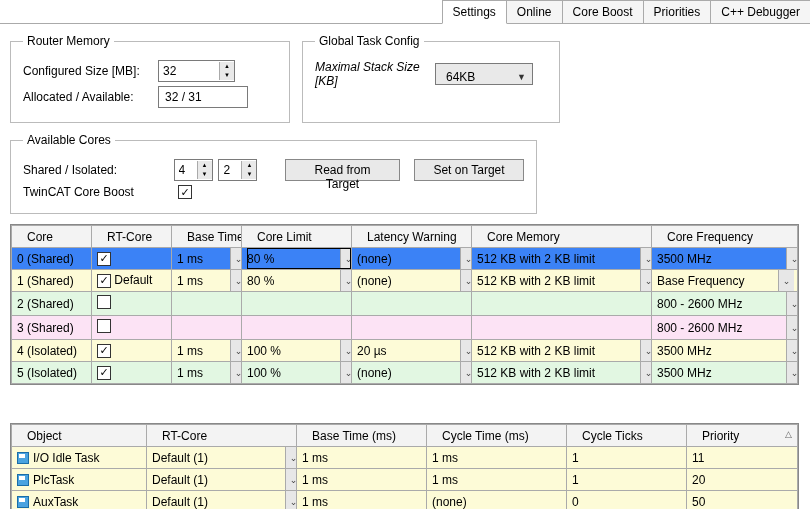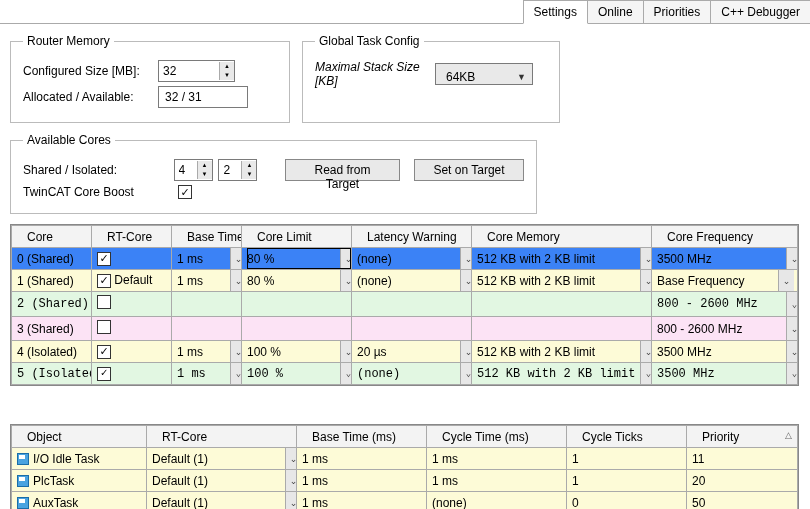--- a/index.html
+++ b/index.html
@@ -137,21 +137,21 @@
   overflow: hidden;
   white-space: nowrap;
 }
 .grid th {
   background: #f3f3f3;
   font-weight: normal;
   padding-left: 15px;
 }
 .row-cyan td { background: #3b82f6; }
 .row-yellow td { background: #fdfbd7; }
-.row-green td { background: #e2f7e2; font-family: Liberation Mono, monospace; }
+.row-green td { background: #e2f7e2; }
 .row-pink td { background: #fce3f5; }
 .cell-ctrl {
   display: flex;
   align-items: center;
   justify-content: space-between;
   height: 100%;
 }
 .cell-ctrl .chev {
   background: #e7e7e7;
   border-left: 1px solid #aaa;
@@ -192,20 +192,21 @@
   font-size: 9px;
   color: #666;
 }
 </style>
 </head>
 <body>
 
 <div class="tabs">
   <div class="tab active">Settings</div>
   <div class="tab">Online</div>
+  <div class="tab">Core Boost</div>
   <div class="tab">Priorities</div>
   <div class="tab">C++ Debugger</div>
 </div>
 
 <div class="top-section">
   <fieldset style="width:280px">
     <legend>Router Memory</legend>
     <div class="form-row">
       <label>Configured Size [MB]:</label>
       <span class="spinner">

